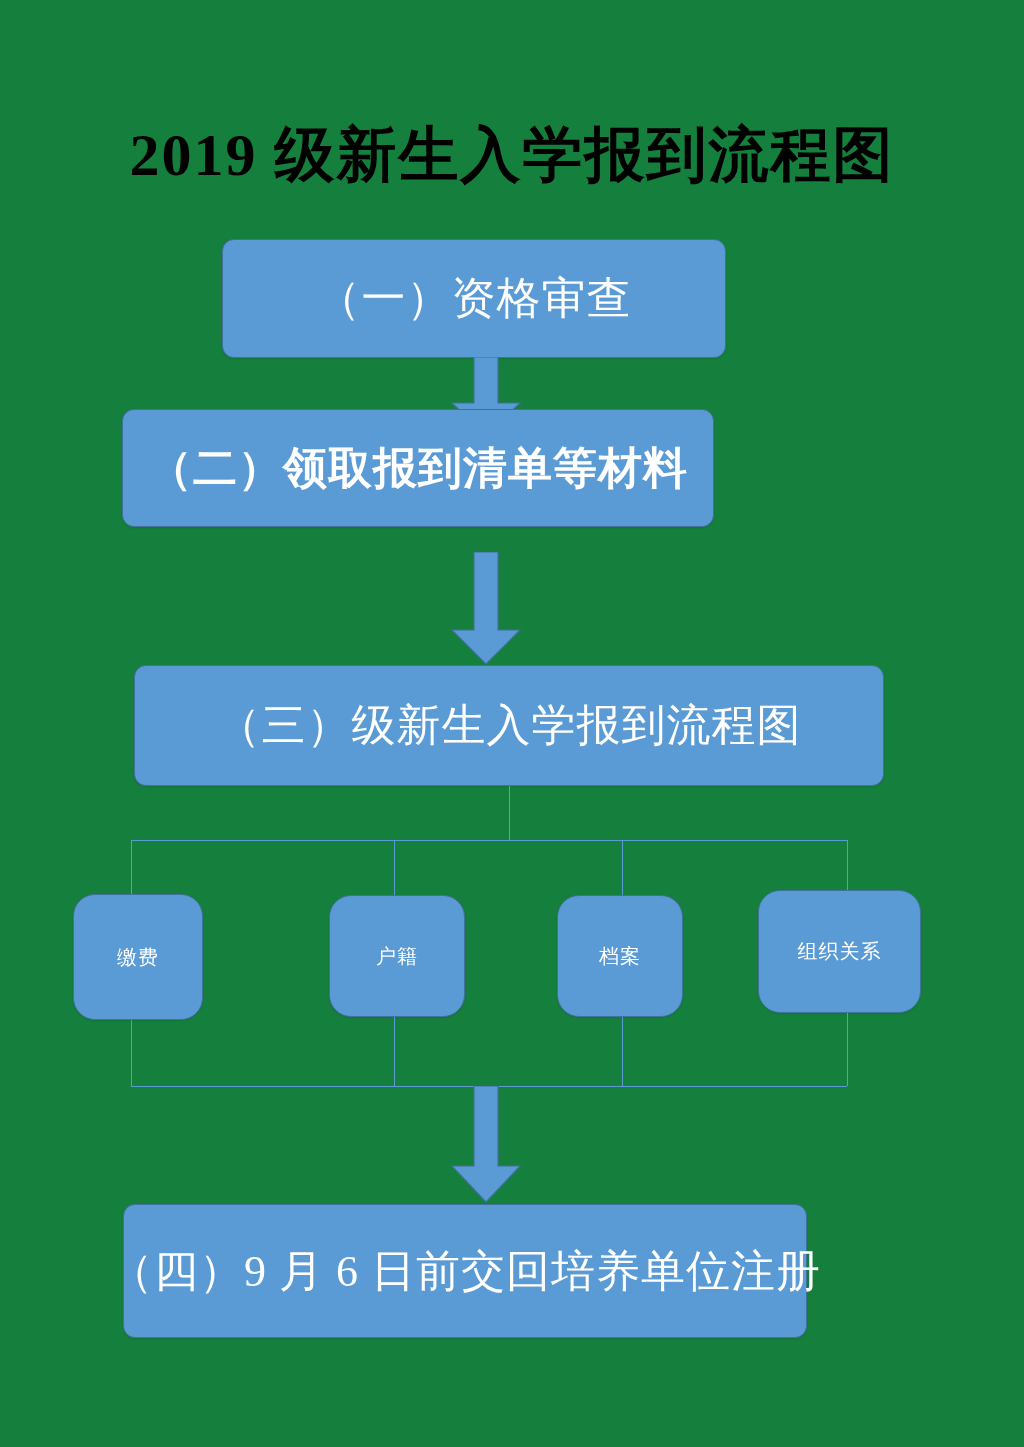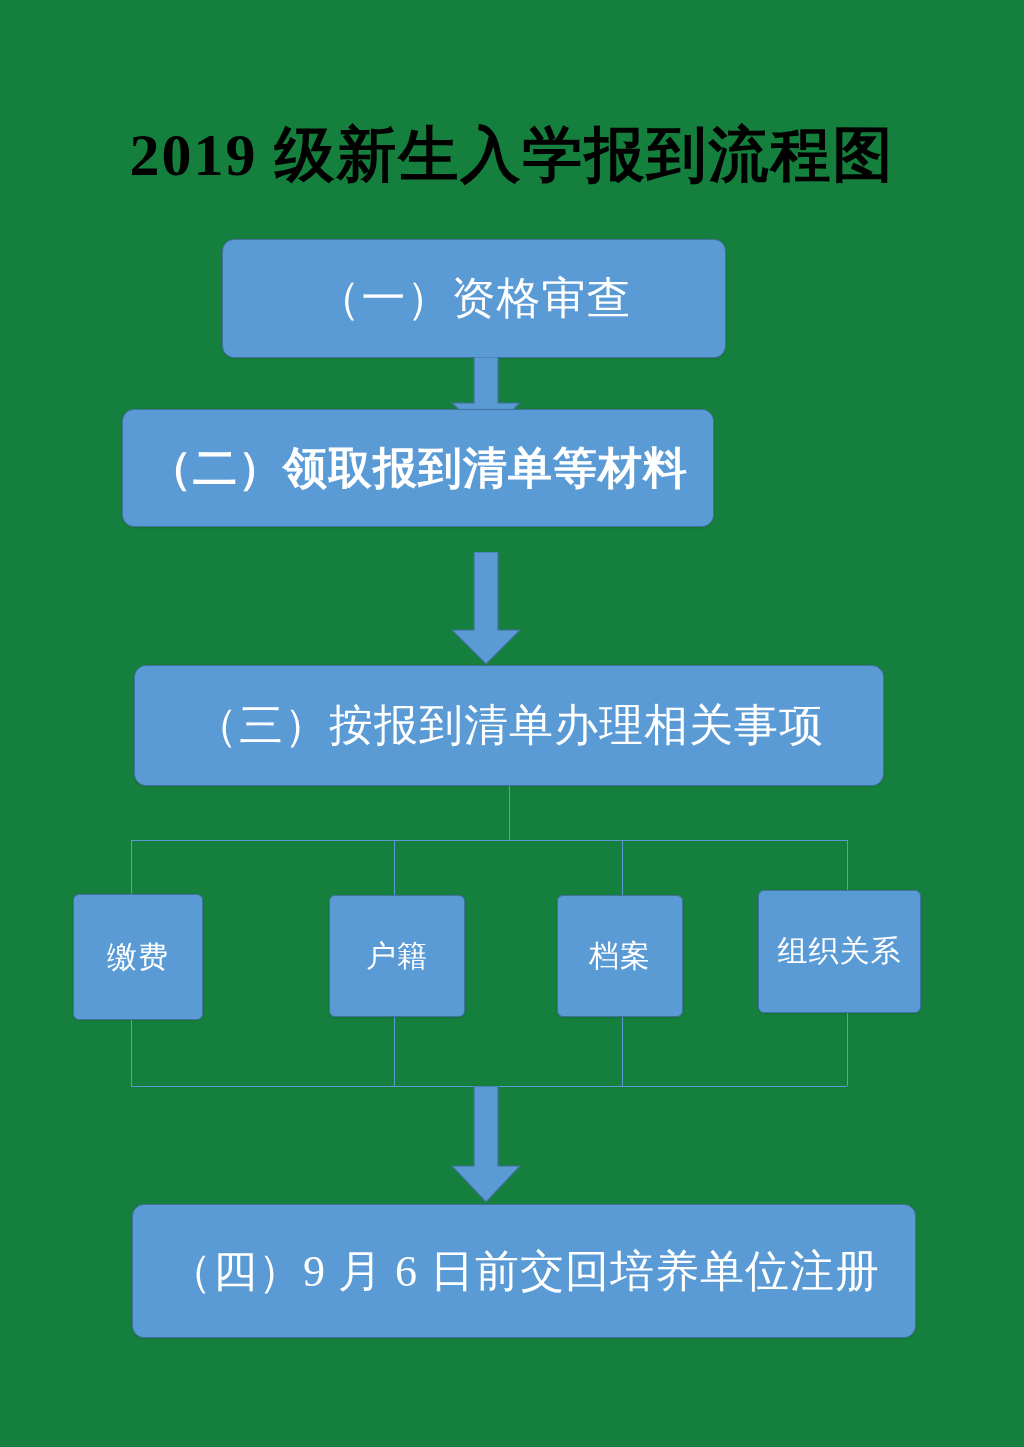--- a/index.html
+++ b/index.html
@@ -49,22 +49,22 @@
     font-family: "Liberation Serif", "DejaVu Serif", serif;
     font-weight: normal;
     white-space: nowrap;
     box-shadow: 0 1px 2px rgba(0,0,0,0.12);
   }
   .pbox.step {
     font-size: 44px;
     letter-spacing: 1px;
   }
   .pbox.leaf {
-    border-radius: 6px;
-    font-size: 30px;
+    border-radius: 22px;
+    font-size: 20px;
     letter-spacing: 1px;
   }
 
   
   .block-arrow {
     position: absolute;
   }
   .block-arrow svg { display: block; }
 
   
@@ -96,21 +96,21 @@
     <span>（二）领取报到清单等材料</span>
   </div>
 
   <div class="block-arrow" style="left:447px; top:552px; width:78px; height:114px;">
     <svg width="78" height="114" viewBox="0 0 78 114">
       <polygon points="27,0 51,0 51,78 73,78 39,112 5,78 27,78" fill="#5b9bd5" stroke="#41719c" stroke-width="1.2"></polygon>
     </svg>
   </div>
 
   <div class="pbox step" style="left:134px; top:665px; width:750px; height:121px;">
-    <span>（三）按报到清单办理相关事项</span>
+    <span>（三）级新生入学报到流程图</span>
   </div>
 
   <div class="line v" style="left:509px; top:786px; height:54px;"></div>
   <div class="line h" style="left:131px; top:840px; width:716px;"></div>
   <div class="line v" style="left:131px; top:840px; height:55px;"></div>
   <div class="line v" style="left:394px; top:840px; height:55px;"></div>
   <div class="line v" style="left:622px; top:840px; height:55px;"></div>
   <div class="line v" style="left:847px; top:840px; height:50px;"></div>
 
   <div class="pbox leaf" style="left:73px; top:894px; width:130px; height:126px;">
@@ -134,17 +134,17 @@
   <div class="line v" style="left:622px; top:1017px; height:69px;"></div>
   <div class="line v" style="left:847px; top:1013px; height:73px;"></div>
   <div class="line h" style="left:131px; top:1086px; width:716px;"></div>
 
   <div class="block-arrow" style="left:447px; top:1086px; width:78px; height:118px;">
     <svg width="78" height="118" viewBox="0 0 78 118">
       <polygon points="27,0 51,0 51,80 73,80 39,116 5,80 27,80" fill="#5b9bd5" stroke="#41719c" stroke-width="1.2"></polygon>
     </svg>
   </div>
 
-  <div class="pbox step" style="left:132px; top:1204px; width:784px; height:134px;">
+  <div class="pbox step" style="left:123px; top:1204px; width:684px; height:134px;">
     <span>（四）9 月 6 日前交回培养单位注册</span>
   </div>
 
 </div>
 
 </body></html>

